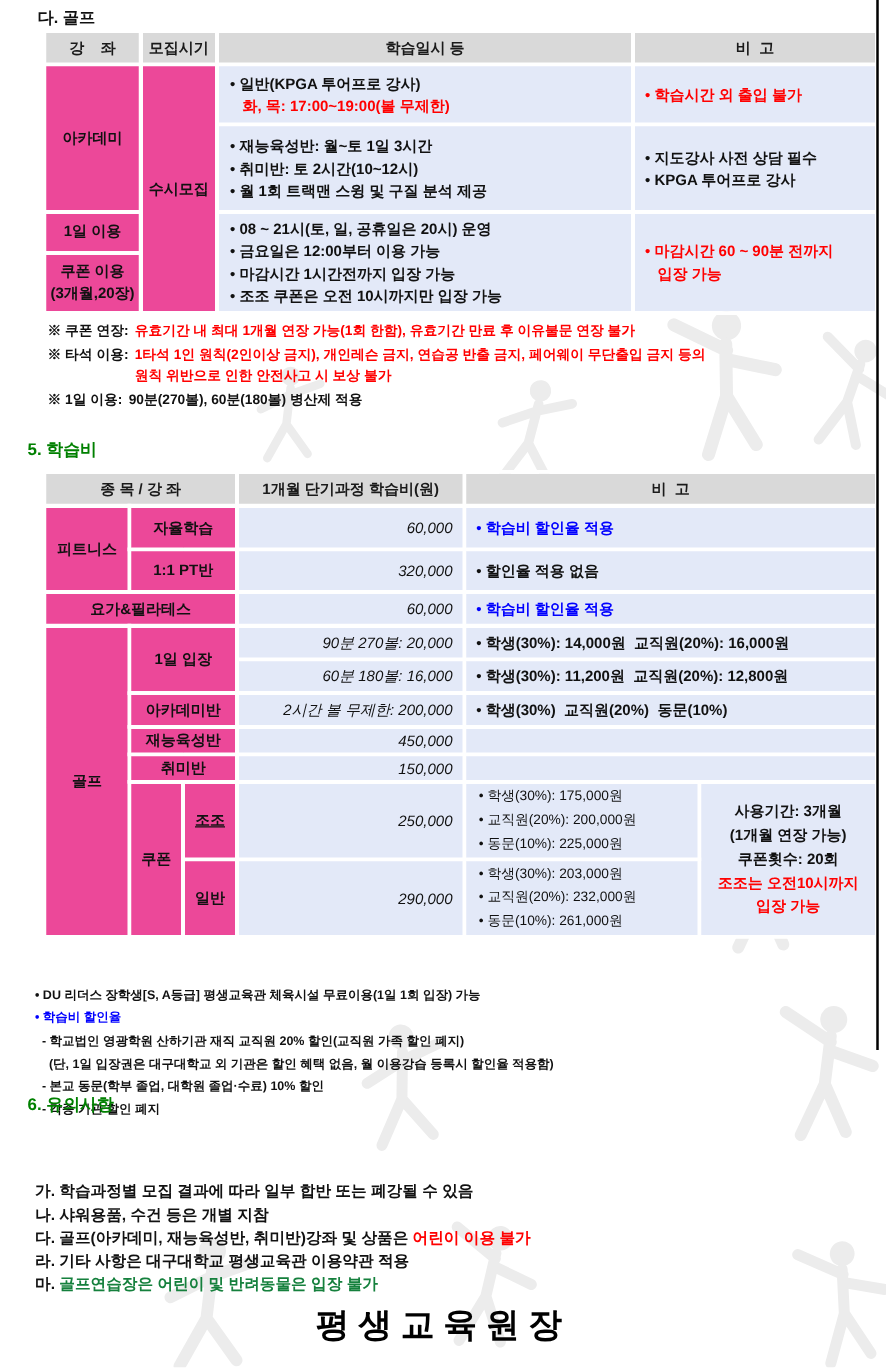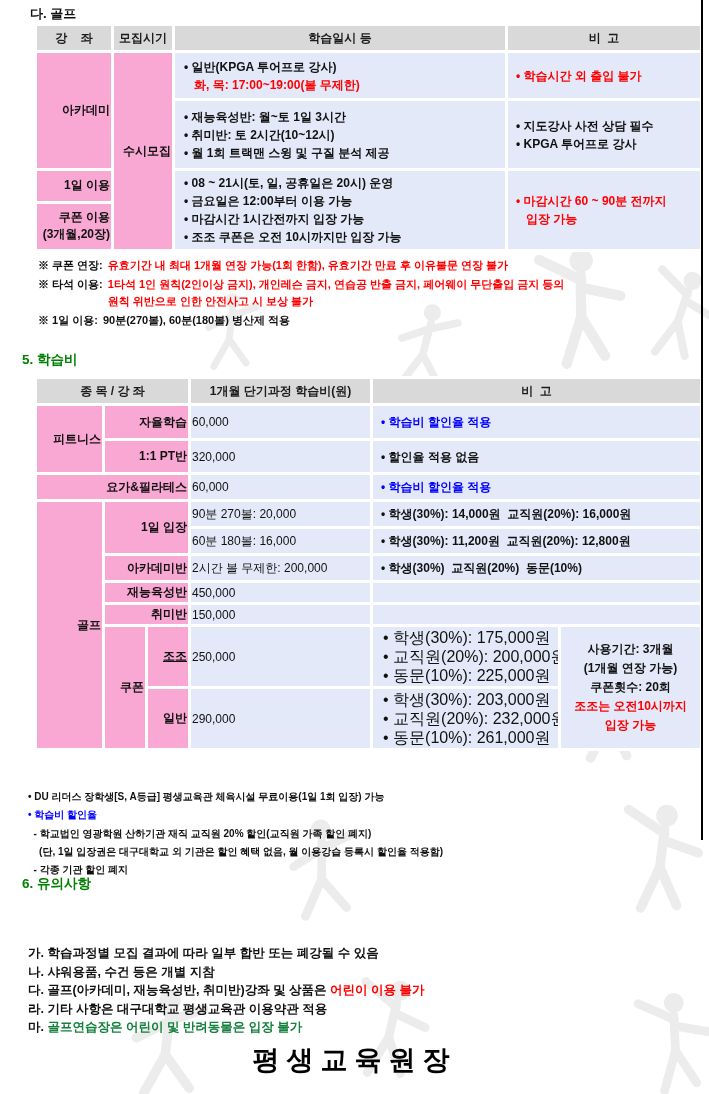--- a/index.html
+++ b/index.html
@@ -8,26 +8,26 @@
   .layer{position:absolute;z-index:1;}
   .wm{position:absolute;z-index:0;}
   .edge-line{position:absolute;left:701px;top:0;width:2px;height:840px;background:#000;z-index:2;}
 
   .sec-title{position:absolute;font-weight:bold;font-size:13px;color:#111;white-space:nowrap;}
   .sec-green{color:#008000;font-size:13.5px;}
 
   table{border-collapse:collapse;table-layout:fixed;}
   td{border:3px solid #fff;font-size:12px;vertical-align:middle;overflow:hidden;}
   .th{background:#d9d9d9;font-weight:bold;text-align:center;color:#1a1a1a;}
-  .cat{background:#f9a8d4;font-weight:bold;text-align:right;}
+  .cat{background:#ec4899;font-weight:bold;text-align:center;}
   .bd{background:#e3e9f8;}
   .sched{padding:3px 4px 3px 9px;font-weight:bold;line-height:18px;}
   .notec{padding:3px 4px 3px 8px;font-weight:bold;line-height:18px;}
-  .fee{text-align:left;padding-right:20px;font-weight:normal;}
-  .disc{padding-left:10px;font-weight:normal;font-size:16px;line-height:19px;}
+  .fee{text-align:right;padding-right:8px;font-weight:normal;font-style:italic;}
+  .disc{padding-left:10px;font-weight:normal;font-size:11px;line-height:19px;}
   .info{font-weight:bold;text-align:center;line-height:19px;}
   .ln{white-space:nowrap;}
 
   .notes1{position:absolute;left:38px;top:257px;width:662px;font-size:11px;font-weight:bold;}
   .note-row{display:flex;align-items:flex-start;margin-bottom:1px;}
   .note-label{flex:0 0 auto;margin-right:5px;line-height:17.5px;white-space:nowrap;}
   .note-lines .ln{line-height:17.5px;}
 
   .notes2{position:absolute;left:28px;top:788px;width:670px;font-size:10px;font-weight:bold;}
   .notes2 .ln{line-height:18.3px;white-space:nowrap;}
@@ -268,20 +268,21 @@
           </td>
     </tr>
   </tbody>
     </table>
 
   <div class="notes2 layer">
       <div class="ln"><span>• DU 리더스 장학생[S, A등급] 평생교육관 체육시설 무료이용(1일 1회 입장) 가능</span></div>
       <div class="ln"><span style="color: rgb(0, 0, 255);">• 학습비 할인율</span></div>
       <div class="ln"><span>&nbsp;&nbsp;- 학교법인 영광학원 산하기관 재직 교직원 20% 할인(교직원 가족 할인 폐지)</span></div>
       <div class="ln"><span>&nbsp;&nbsp;&nbsp;&nbsp;(단, 1일 입장권은 대구대학교 외 기관은 할인 혜택 없음, 월 이용강습 등록시 할인율 적용함)</span></div>
+      <div class="ln"><span>&nbsp;&nbsp;- 본교 동문(학부 졸업, 대학원 졸업·수료) 10% 할인</span></div>
       <div class="ln"><span>&nbsp;&nbsp;- 각종 기관 할인 폐지</span></div>
     </div>
 
   <div class="sec-title sec-green layer" style="left:22px;top:875px;">6. 유의사항</div>
   <div class="notice layer">
       <div class="ln"><span>가. 학습과정별 모집 결과에 따라 일부 합반 또는 폐강될 수 있음</span></div>
       <div class="ln"><span>나. 샤워용품, 수건 등은 개별 지참</span></div>
       <div class="ln"><span>다. 골프(아카데미, 재능육성반, 취미반)강좌 및 상품은 </span><span style="color: rgb(255, 0, 0);">어린이 이용 불가</span></div>
       <div class="ln"><span>라. 기타 사항은 대구대학교 평생교육관 이용약관 적용</span></div>
       <div class="ln"><span>마. </span><span style="color: #15803d;">골프연습장은 어린이 및 반려동물은 입장 불가</span></div>

